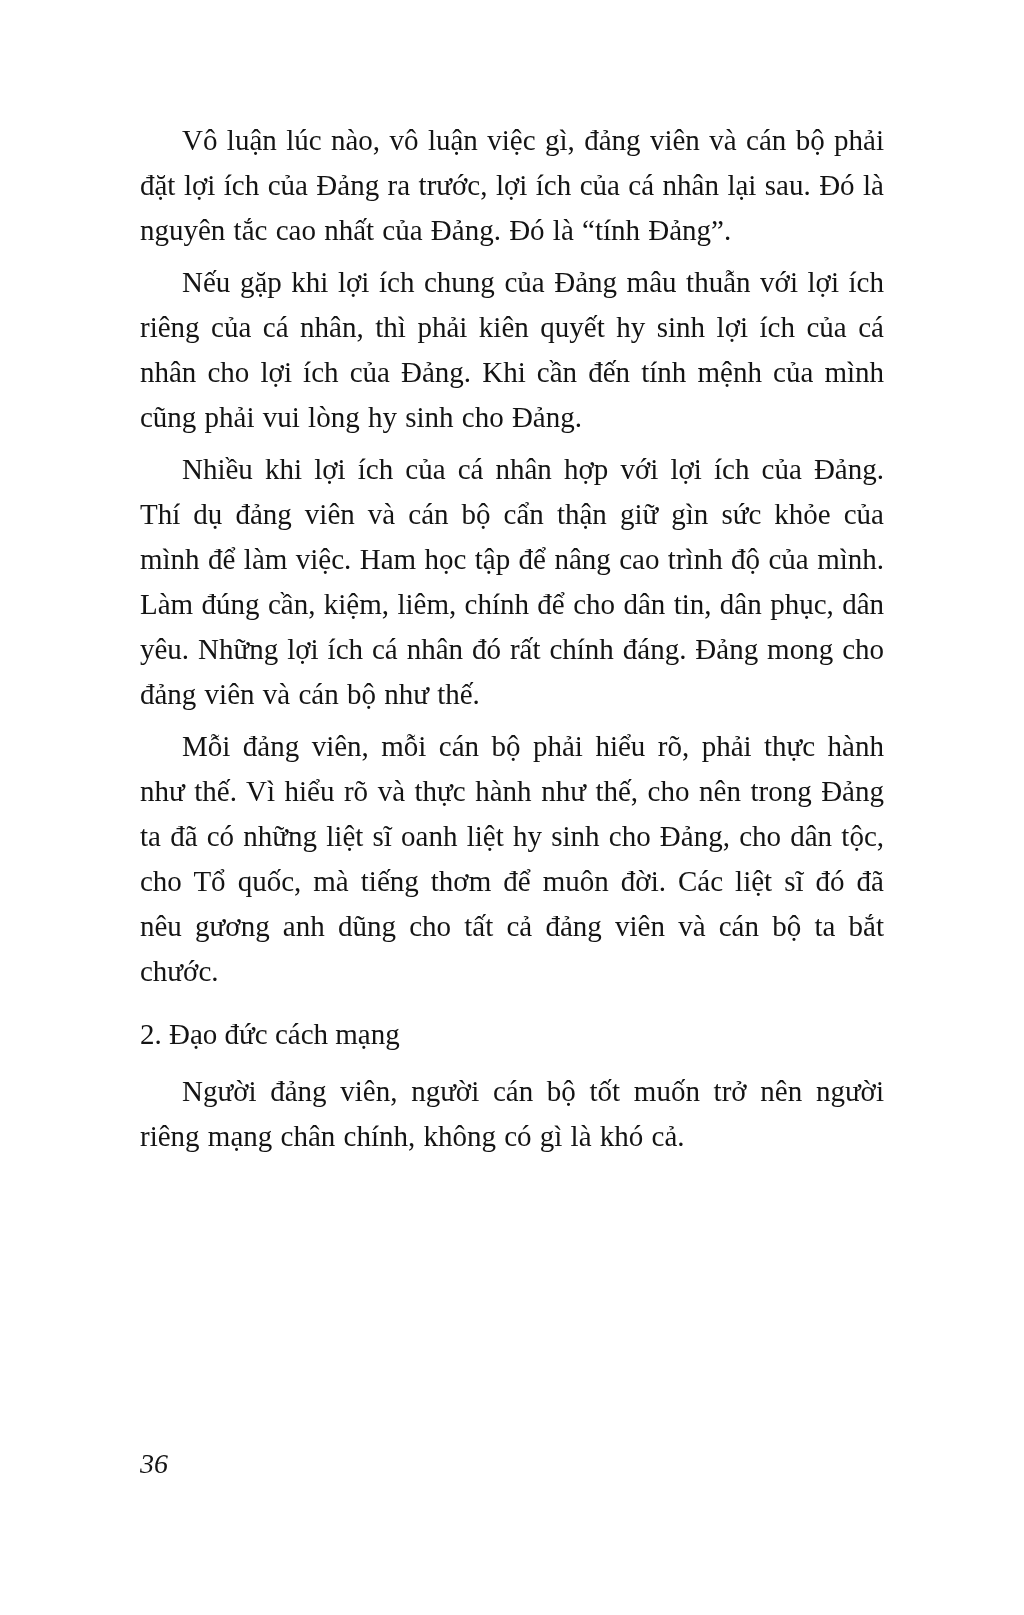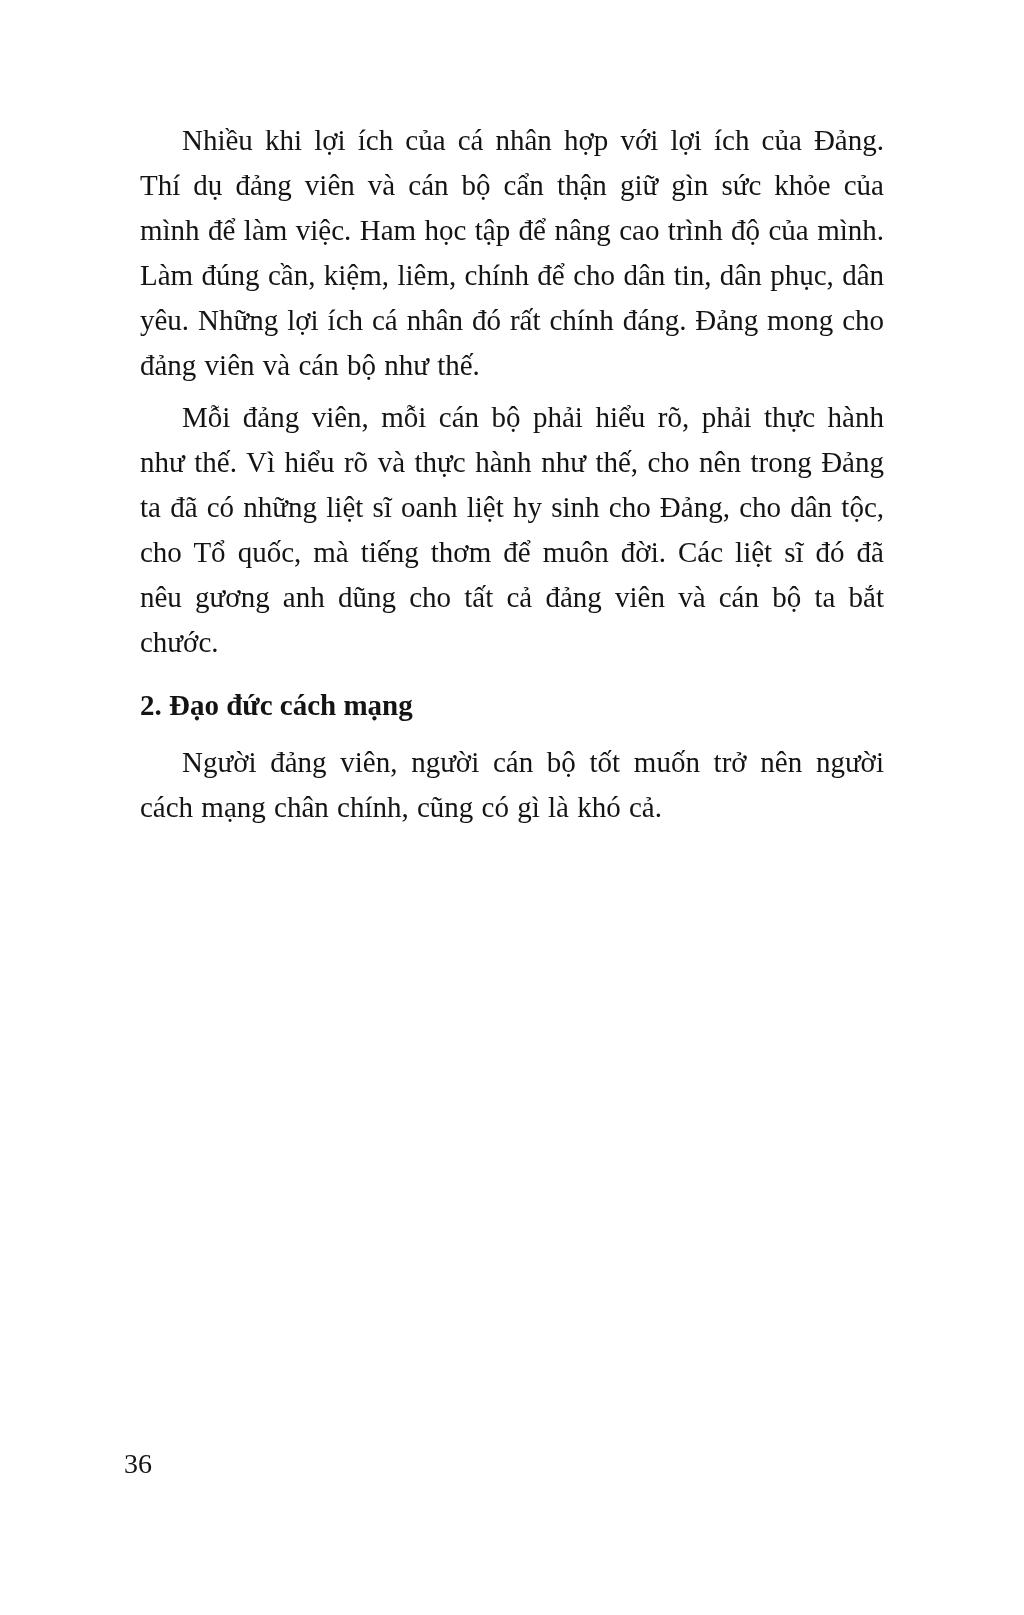--- a/index.html
+++ b/index.html
@@ -29,37 +29,40 @@
     font-size: 29px;
     line-height: 45px;
     text-align: justify;
     text-indent: 42px;
     margin: 0 0 7px 0;
     word-spacing: 1px;
   }
   .section-heading {
     font-size: 29px;
     line-height: 45px;
-    font-weight: bold;
+    font-weight: normal;
     margin: 18px 0 12px 0;
     text-indent: 0;
   }
   .page-number {
     position: absolute;
-    left: 124px;
+    left: 140px;
     top: 1448px;
     font-size: 28px;
     line-height: 32px;
     color: #141414;
+    font-style: italic;
   }
 </style>
 </head>
 <body>
 
 <div class="page">
   <div class="text-block">
+    <p class="para">Vô luận lúc nào, vô luận việc gì, đảng viên và cán bộ phải đặt lợi ích của Đảng ra trước, lợi ích của cá nhân lại sau. Đó là nguyên tắc cao nhất của Đảng. Đó là “tính Đảng”.</p>
+    <p class="para">Nếu gặp khi lợi ích chung của Đảng mâu thuẫn với lợi ích riêng của cá nhân, thì phải kiên quyết hy sinh lợi ích của cá nhân cho lợi ích của Đảng. Khi cần đến tính mệnh của mình cũng phải vui lòng hy sinh cho Đảng.</p>
     <p class="para">Nhiều khi lợi ích của cá nhân hợp với lợi ích của Đảng. Thí dụ đảng viên và cán bộ cẩn thận giữ gìn sức khỏe của mình để làm việc. Ham học tập để nâng cao trình độ của mình. Làm đúng cần, kiệm, liêm, chính để cho dân tin, dân phục, dân yêu. Những lợi ích cá nhân đó rất chính đáng. Đảng mong cho đảng viên và cán bộ như thế.</p>
     <p class="para">Mỗi đảng viên, mỗi cán bộ phải hiểu rõ, phải thực hành như thế. Vì hiểu rõ và thực hành như thế, cho nên trong Đảng ta đã có những liệt sĩ oanh liệt hy sinh cho Đảng, cho dân tộc, cho Tổ quốc, mà tiếng thơm để muôn đời. Các liệt sĩ đó đã nêu gương anh dũng cho tất cả đảng viên và cán bộ ta bắt chước.</p>
     <h2 class="section-heading">2. Đạo đức cách mạng</h2>
-    <p class="para">Người đảng viên, người cán bộ tốt muốn trở nên người cách mạng chân chính, cũng có gì là khó cả.</p>
+    <p class="para">Người đảng viên, người cán bộ tốt muốn trở nên người riêng mạng chân chính, không có gì là khó cả.</p>
   </div>
   <div class="page-number">36</div>
 </div>
 
 </body></html>

